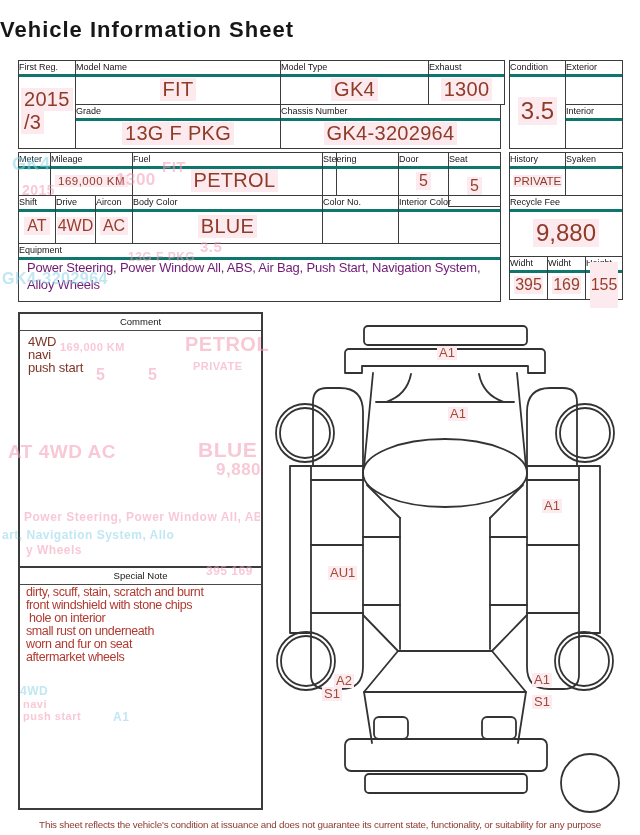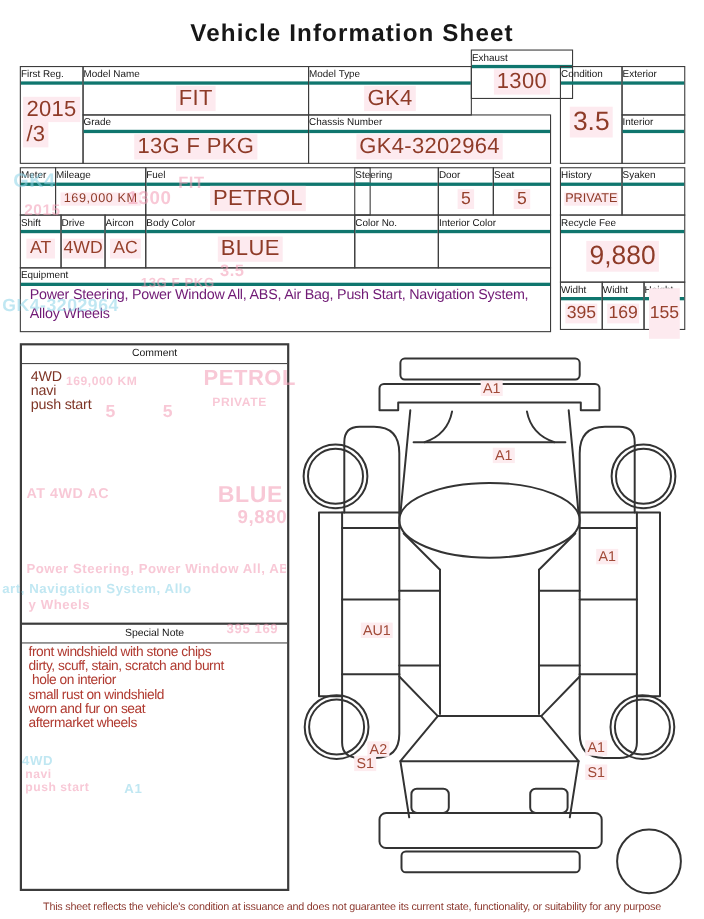--- a/index.html
+++ b/index.html
@@ -1,18 +1,18 @@
 <!DOCTYPE html>
 <html><head>
 <meta charset="utf-8">
 <style>
   html,body{margin:0;padding:0;background:#fff;}
   .page{position:relative;width:640px;height:835px;background:#ffffff;
         font-family:"Liberation Sans",sans-serif;overflow:hidden;}
-  .title{position:absolute;top:17px;left:0;width:100%;text-align:center;
+  .title{position:absolute;top:17px;left:0;width:100%;text-align:left;
          font-size:22px;font-weight:bold;color:#171717;letter-spacing:1px;}
   
   .cell{position:absolute;border:1px solid #3c3c3c;box-sizing:border-box;background:transparent;}
   .hdr{font-size:9px;line-height:13px;height:13px;text-align:left;color:#171717;
        border-bottom:3px solid #0f766e;white-space:nowrap;overflow:hidden;}
   .val{position:absolute;left:0;right:0;top:13px;bottom:0;display:flex;
        align-items:center;justify-content:center;}
   .hl{background:#fdeaef;padding:0 3px;white-space:nowrap;}
   .big{font-size:20px;color:#8e3b28;letter-spacing:.3px;}
   .big2{font-size:24px;color:#8e3b28;}
@@ -67,21 +67,21 @@
     <div class="val">
         <span class="hl big">FIT</span>
       </div>
   </div>
   <div class="cell" style="left:280px;top:60px;width:149px;height:45px">
     <div class="hdr">Model Type</div>
     <div class="val">
         <span class="hl big">GK4</span>
       </div>
   </div>
-  <div class="cell" style="left:428px;top:45px;width:93px;height:45px">
+  <div class="cell" style="left:428px;top:60px;width:77px;height:45px">
     <div class="hdr">Exhaust</div>
     <div class="val">
         <span class="hl big">1300</span>
       </div>
   </div>
   <div class="cell" style="left:75px;top:104px;width:206px;height:45px">
     <div class="hdr">Grade</div>
     <div class="val">
         <span class="hl big">13G F PKG</span>
       </div>
@@ -127,21 +127,21 @@
   <div class="cell" style="left:322px;top:152px;width:77px;height:44px">
     <div class="hdr">Steering</div>
     <div class="val"></div>
   </div>
   <div class="cell" style="left:398px;top:152px;width:51px;height:44px">
     <div class="hdr">Door</div>
     <div class="val">
         <span class="hl med">5</span>
       </div>
   </div>
-  <div class="cell" style="left:448px;top:152px;width:53px;height:44px">
+  <div class="cell" style="left:448px;top:152px;width:53px;height:55px">
     <div class="hdr">Seat</div>
     <div class="val">
         <span class="hl med">5</span>
       </div>
   </div>
 
   <div class="cell" style="left:18px;top:195px;width:38px;height:49px">
     <div class="hdr">Shift</div>
     <div class="val">
         <span class="hl med">AT</span>
@@ -216,24 +216,24 @@
 
   <div class="lbox">
     <div class="chdr">Comment</div>
     <div class="comment-lines">
       <span>4WD</span>
       <span>navi</span>
       <span>push start</span>
     </div>
     <div class="sn-band">Special Note</div>
     <div class="sn-lines">
+      <span>dirty, scuff, stain, scratch and burnt</span>
       <span>front windshield with stone chips</span>
-      <span>dirty, scuff, stain, scratch and burnt</span>
       <span> hole on interior</span>
-      <span>small rust on windshield</span>
+      <span>small rust on underneath</span>
       <span>worn and fur on seat</span>
       <span>aftermarket wheels</span>
     </div>
   </div>
 
   <div class="diagram">
     <svg width="370" height="500" viewBox="0 0 370 500" fill="none" stroke="#333333" stroke-width="1.8" stroke-linejoin="round" stroke-linecap="round">
       <g>
         <rect x="94" y="11" width="163" height="19" rx="4"></rect>
         <path d="M79,34 h192 a4,4 0 0 1 4,4 v20 h-17 v-7 h-166 v7 h-17 v-20 a4,4 0 0 1 4,-4 z"></path>
@@ -314,21 +314,21 @@
   <span class="ghost gp" style="left:162px;top:158px;font-size:15px">FIT</span>
   <span class="ghost gp" style="left:116px;top:170px;font-size:17px">1300</span>
   <span class="ghost gp" style="left:200px;top:238px;font-size:15px">3.5</span>
   <span class="ghost gc" style="left:2px;top:270px;font-size:16px">GK4-3202964</span>
   <span class="ghost gp" style="left:128px;top:250px;font-size:12px">13G F PKG</span>
   <span class="ghost gp" style="left:185px;top:333px;font-size:20px">PETROL</span>
   <span class="ghost gp" style="left:60px;top:341px;font-size:11px">169,000 KM</span>
   <span class="ghost gp" style="left:193px;top:360px;font-size:11px">PRIVATE</span>
   <span class="ghost gp" style="left:96px;top:366px;font-size:16px">5</span>
   <span class="ghost gp" style="left:148px;top:366px;font-size:16px">5</span>
-  <span class="ghost gp" style="left:24px;top:441px;font-size:13px">AT  4WD  AC</span>
+  <span class="ghost gp" style="left:8px;top:441px;font-size:19px">AT  4WD  AC</span>
   <span class="ghost gp" style="left:198px;top:438px;font-size:21px">BLUE</span>
   <span class="ghost gp" style="left:216px;top:460px;font-size:17px">9,880</span>
   <span class="ghost gp clip" style="left:24px;top:510px;font-size:12px;width:236px">Power Steering, Power Window All, ABS, Ai</span>
   <span class="ghost gc" style="left:2px;top:528px;font-size:12px">art, Navigation System, Allo</span>
   <span class="ghost gp" style="left:26px;top:543px;font-size:12px">y Wheels</span>
   <span class="ghost gp" style="left:206px;top:564px;font-size:12px">395  169</span>
   <span class="ghost gc" style="left:20px;top:684px;font-size:12px">4WD</span>
   <span class="ghost gp" style="left:23px;top:698px;font-size:11px">navi</span>
   <span class="ghost gp" style="left:23px;top:710px;font-size:11px">push start</span>
   <span class="ghost gc" style="left:113px;top:710px;font-size:12px">A1</span>

